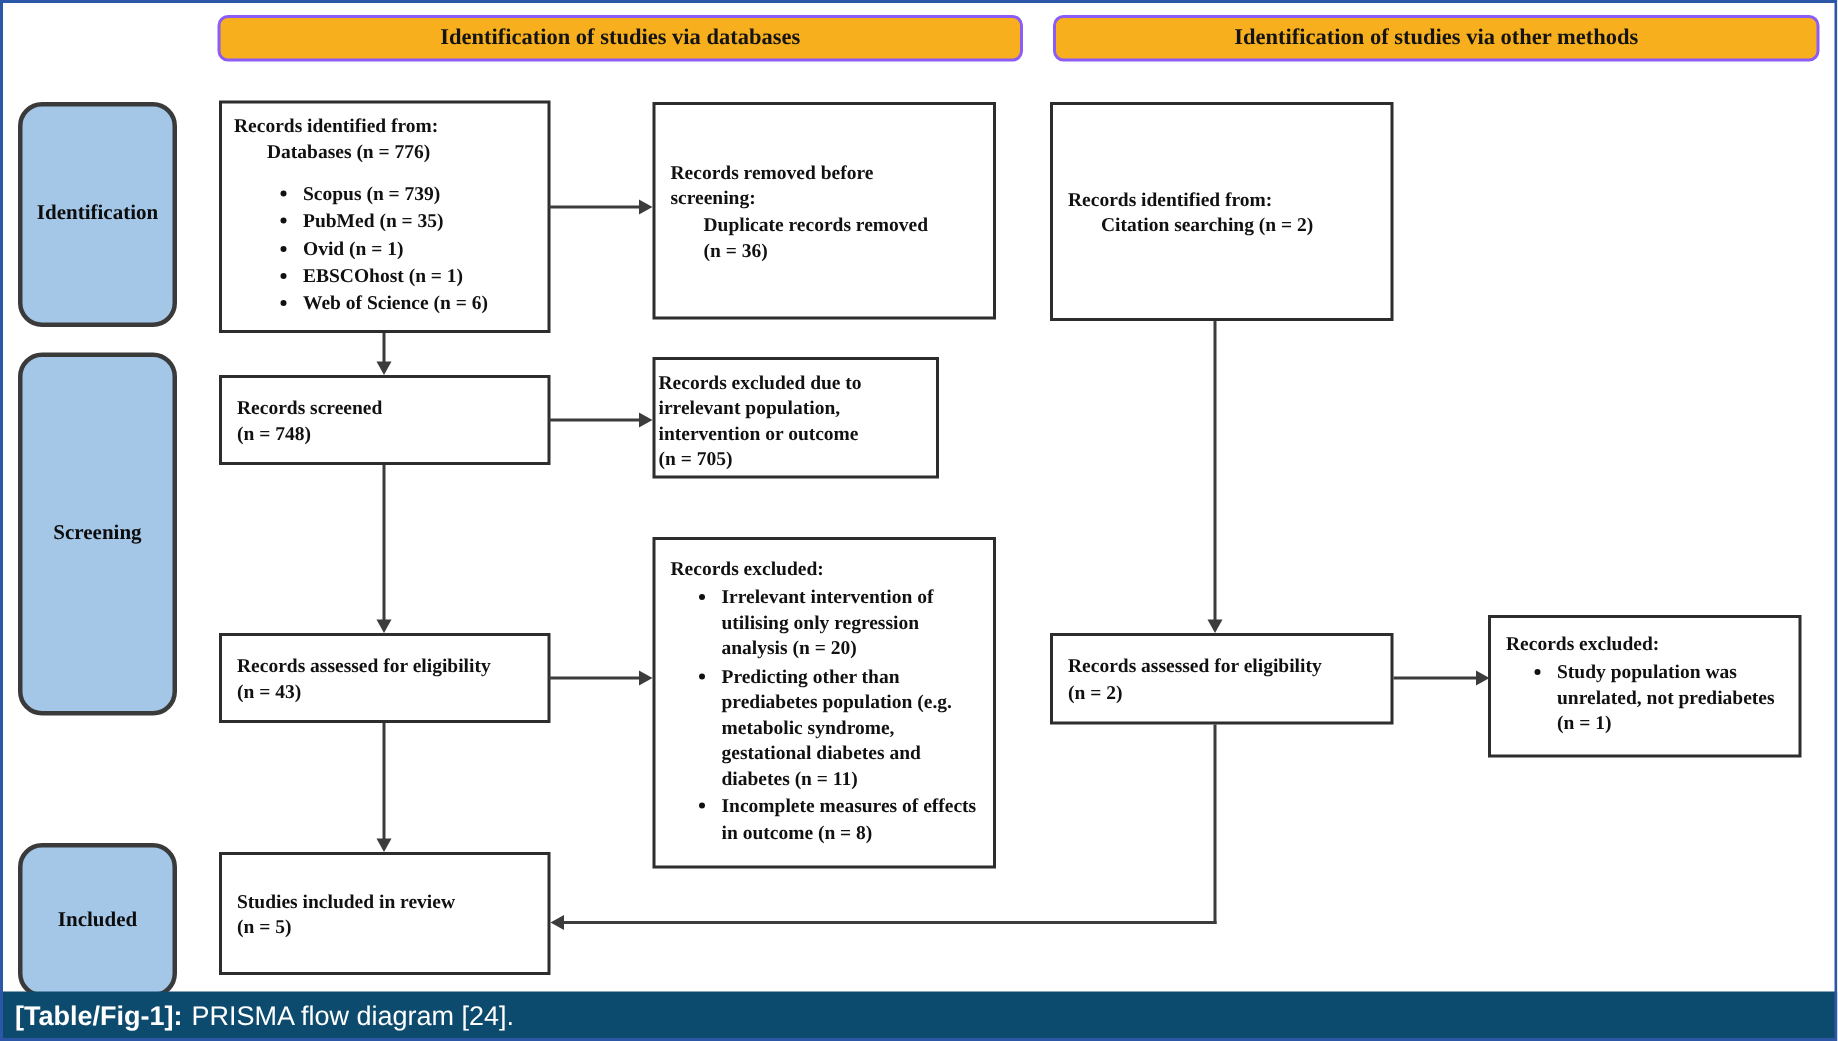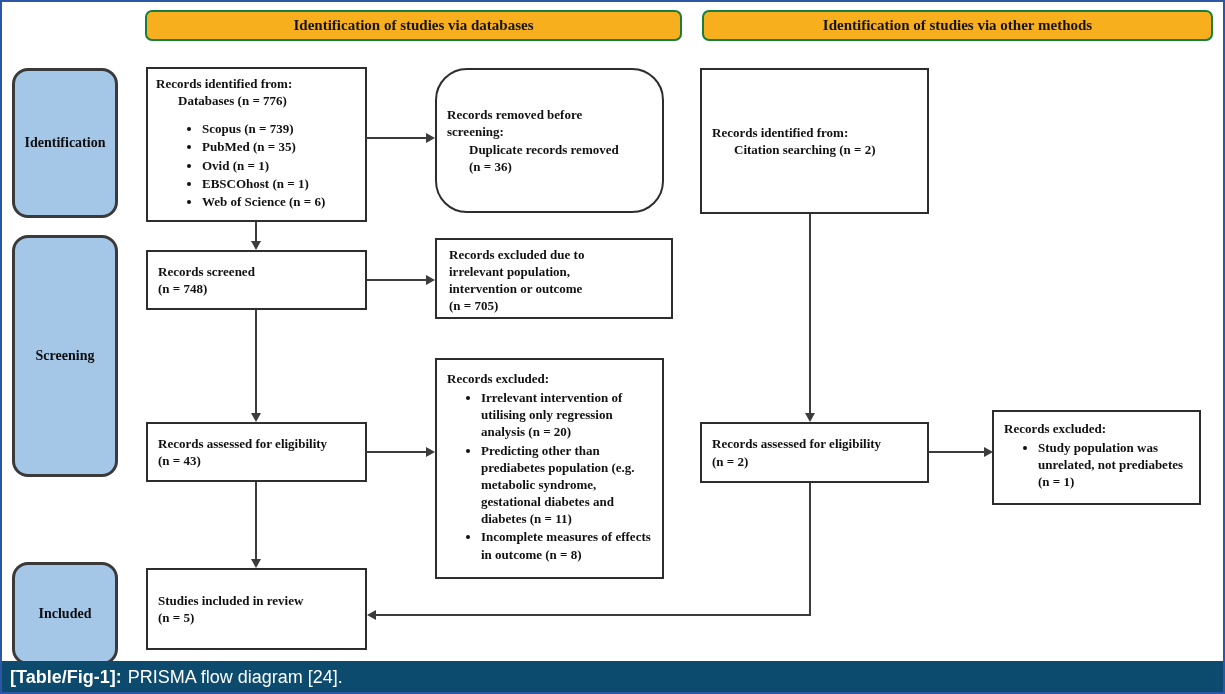--- a/index.html
+++ b/index.html
@@ -6,21 +6,21 @@
   #fig {
     position:relative; width:1225px; height:694px; background:#ffffff;
     font-family:"Liberation Serif", serif; color:#111; overflow:hidden;
   }
   #frame {
     position:absolute; inset:0; border:2px solid #2B57A6;
     pointer-events:none; z-index:50; box-sizing:border-box;
   }
   .hdr {
     position:absolute; top:10px; height:31px; box-sizing:border-box;
-    background:#F7AF1D; border:2px solid #15803d; border-radius:7px;
+    background:#F7AF1D; border:2px solid #8b5cf6; border-radius:7px;
     display:flex; align-items:center; justify-content:center;
     font-weight:bold; font-size:15px; color:#141414;
   }
   .stage {
     position:absolute; left:12px; width:106px; box-sizing:border-box;
     background:#A4C7E8; border:3px solid #3a3a3a; border-radius:16px;
     display:flex; align-items:center; justify-content:center;
     font-weight:bold; font-size:14px; color:#0d0d0d;
   }
   .box {
@@ -90,28 +90,28 @@
   <div class="box vcenter" style="left:146px; top:422px; width:221px; height:60px;">
     <div class="ml">Records assessed for eligibility
 (n = 43)</div>
   </div>
 
   <div class="box vcenter" style="left:146px; top:568px; width:221px; height:82px;">
     <div class="ml">Studies included in review
 (n = 5)</div>
   </div>
 
-  <div class="box vcenter" style="left:435px; top:68px; width:229px; height:145px;border-radius:32px;">
+  <div class="box vcenter" style="left:435px; top:68px; width:229px; height:145px;">
     <div class="ml">Records removed before
 screening:</div>
     <div class="ml indent">Duplicate records removed
 (n = 36)</div>
   </div>
 
-  <div class="box pad" style="left:435px; top:238px; width:238px; height:81px; padding-left:12px;">
+  <div class="box pad" style="left:435px; top:238px; width:191px; height:81px; padding-left:2px;">
     <div class="ml">Records excluded due to
 irrelevant population,
 intervention or outcome
 (n = 705)</div>
   </div>
 
   <div class="box" style="left:435px; top:358px; width:229px; height:221px; padding:10px 8px 6px 10px;">
     <div>Records excluded:</div>
     <ul class="blt tight">
       <li>Irrelevant intervention of utilising only regression analysis (n = 20)</li>

